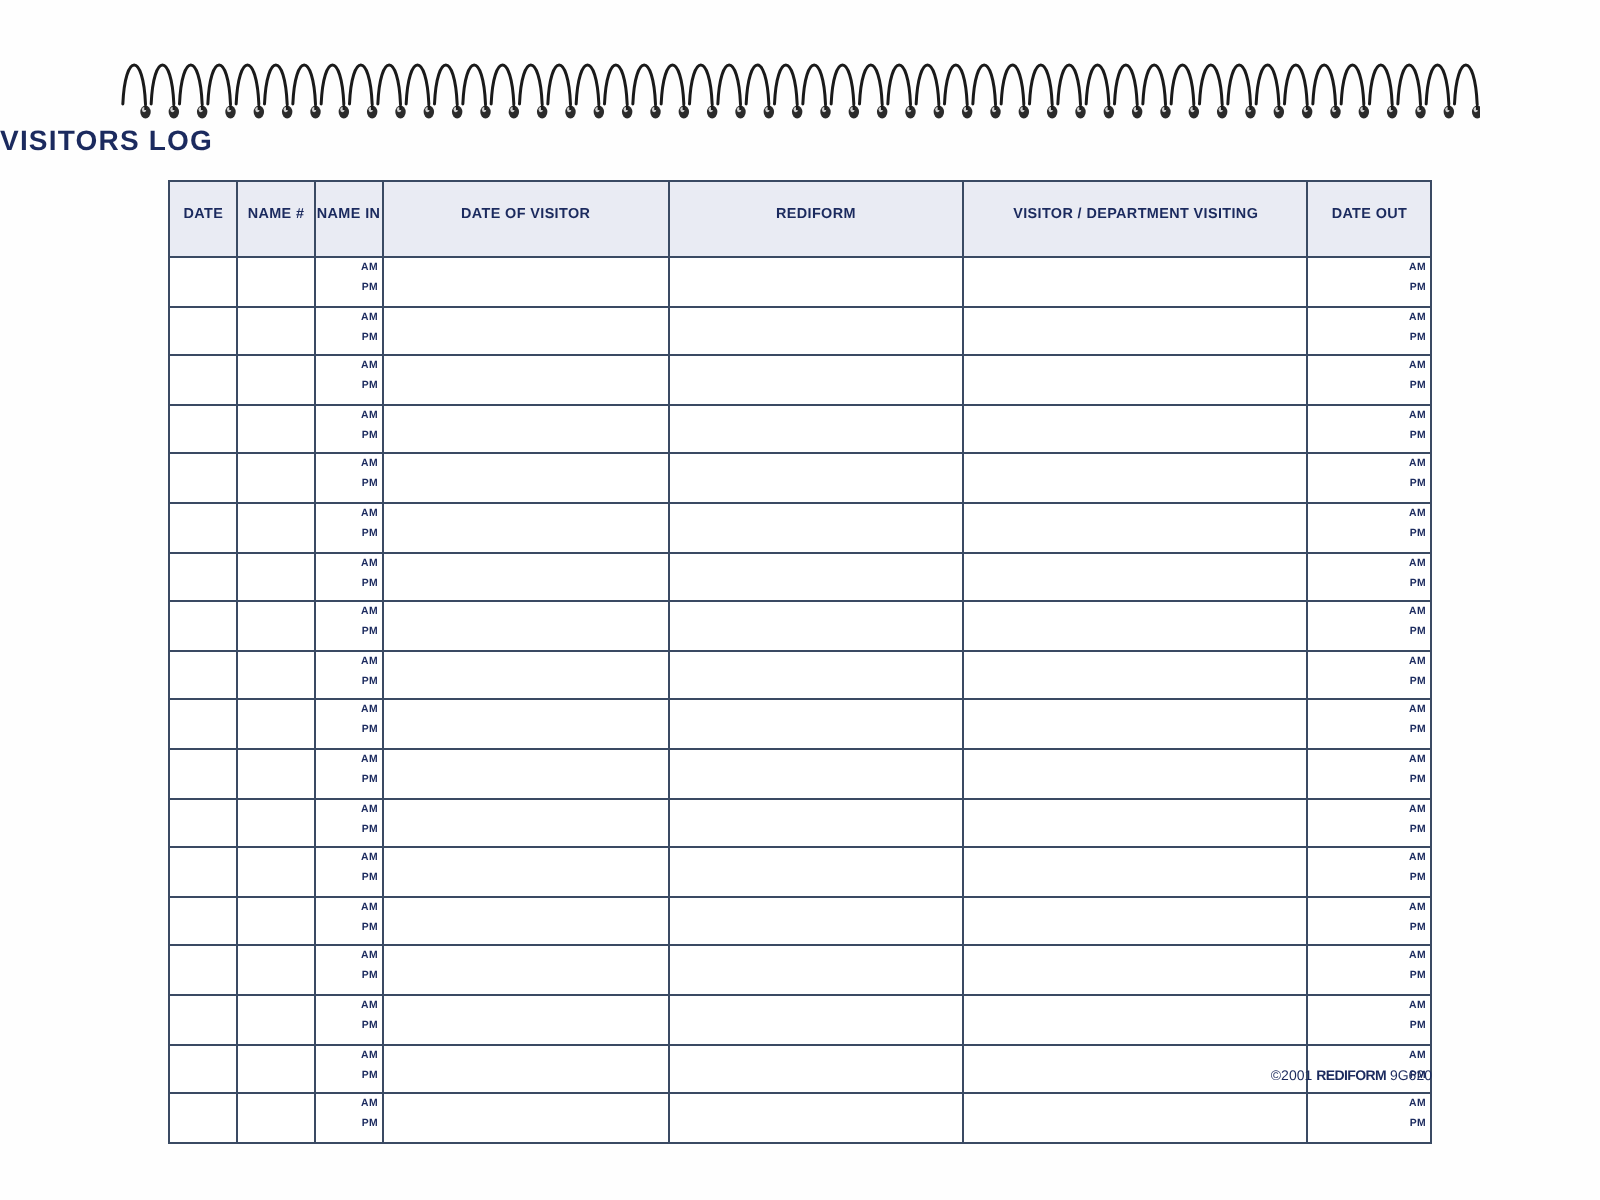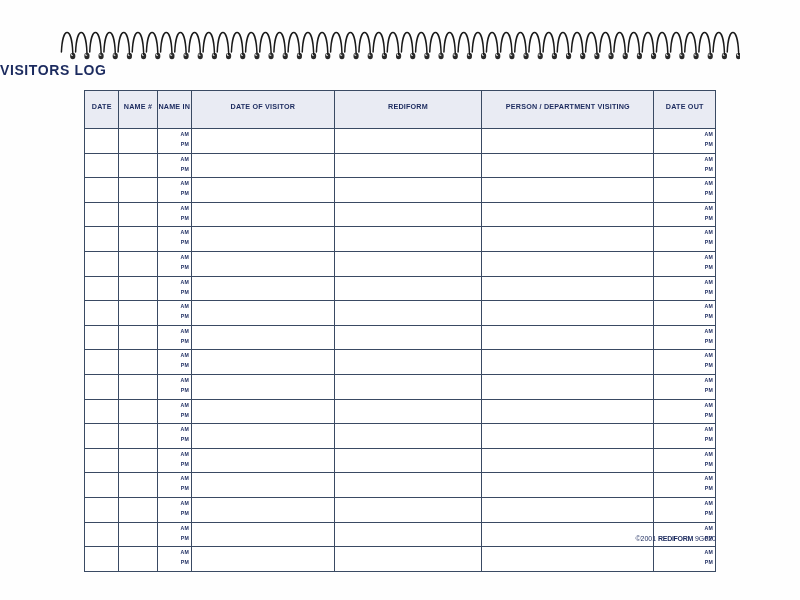--- a/index.html
+++ b/index.html
@@ -292,21 +292,21 @@
       <col class="col-person">
       <col class="col-timeout">
     </colgroup>
     <thead>
       <tr>
         <th>DATE</th>
         <th>NAME #</th>
         <th>NAME IN</th>
         <th>DATE OF VISITOR</th>
         <th>REDIFORM</th>
-        <th>PERSON / DEPARTMENT VISITING</th>
+        <th>VISITOR / DEPARTMENT VISITING</th>
         <th>DATE OUT</th>
       </tr>
     </thead>
     <tbody id="log-body">
         <tr>
           <td></td>
           <td></td>
           <td>
             <div class="ampm">
               <span class="am">AM</span>

